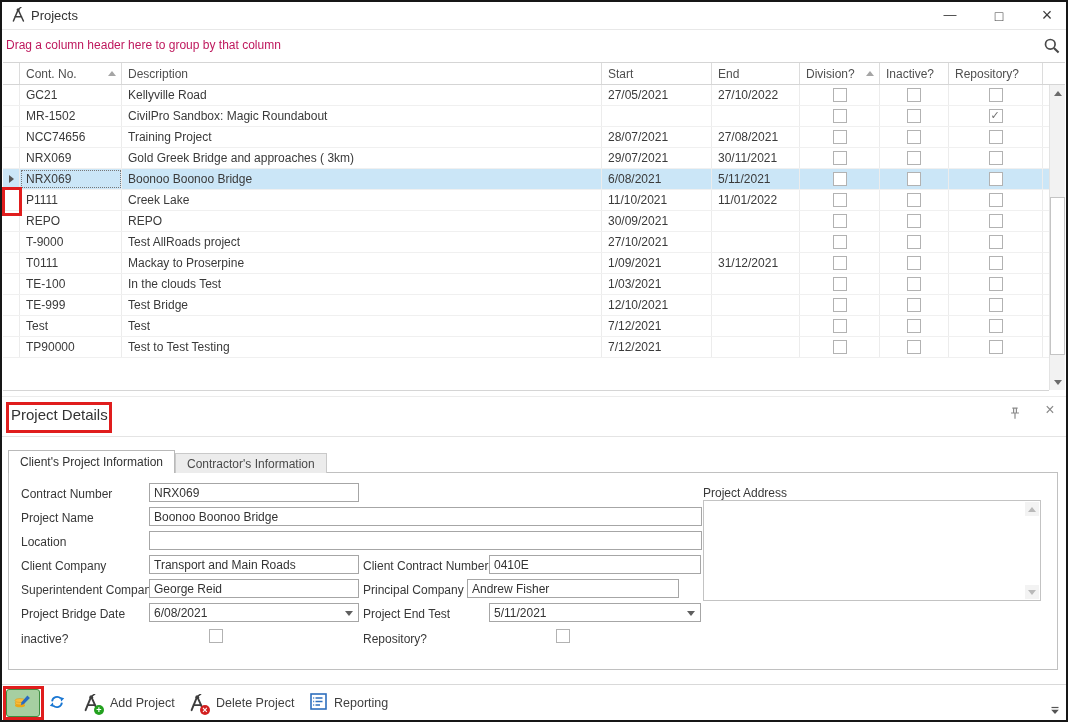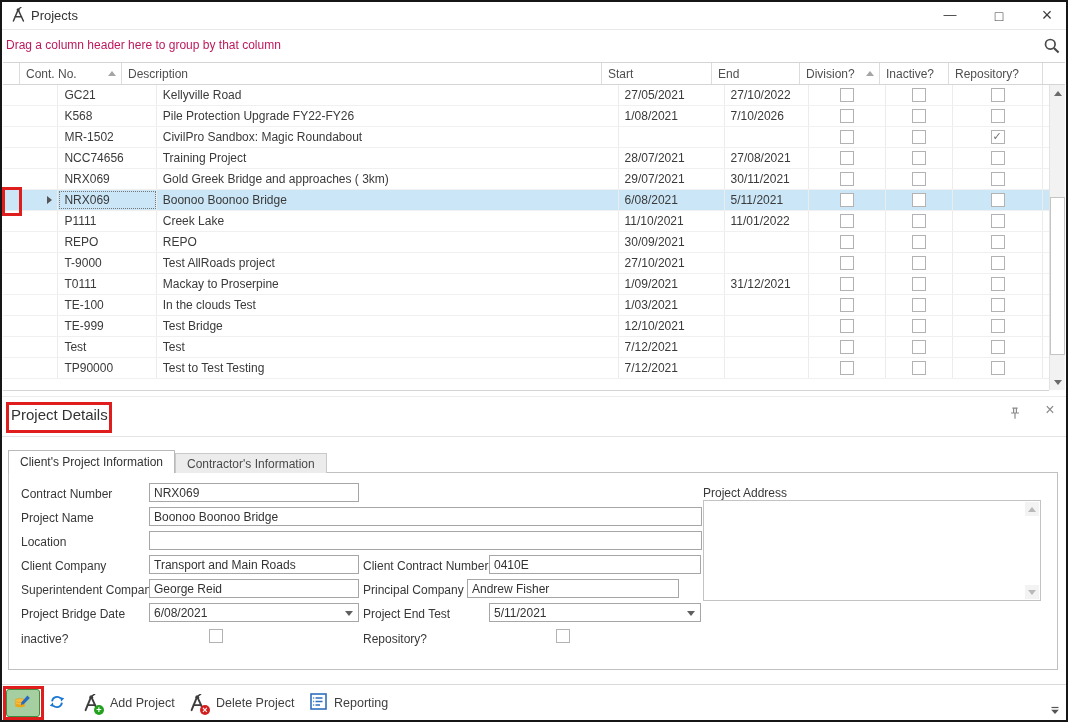--- a/index.html
+++ b/index.html
@@ -22,21 +22,21 @@
   .groupby-text{position:absolute;left:4px;top:0;line-height:31px;font-size:12px;color:#be185d;}
   .search{position:absolute;right:5px;top:7px;}
 
   
   .grid-header{position:absolute;left:3px;top:62px;width:1062px;height:23px;display:flex;
     border-top:1px solid #d5d5d5;border-bottom:1px solid #d5d5d5;box-sizing:border-box;background:#fff;}
   .hc{display:flex;align-items:center;padding-left:6px;font-size:12px;color:#4f4f4f;
       border-right:1px solid #dcdcdc;box-sizing:border-box;overflow:hidden;white-space:nowrap;}
   .grid-rows{position:absolute;left:3px;top:85px;width:1046px;height:305px;overflow:hidden;
       border-bottom:1px solid #d5d5d5;box-sizing:content-box;background:#fff;}
-  .grow{display:flex;height:21px;border-bottom:1px solid #f0f0f0;box-sizing:border-box;background:#fff;padding-left:39px;}
+  .grow{display:flex;height:21px;border-bottom:1px solid #f0f0f0;box-sizing:border-box;background:#fff;}
   .grow.selected{background:var(--selection-blue,#cbe6f7);}
   .c{display:flex;align-items:center;padding-left:6px;font-size:12px;color:#3a3a3a;
      border-right:1px solid #ececec;box-sizing:border-box;overflow:hidden;white-space:nowrap;}
   .w-ind{width:17px;padding:0;justify-content:center;}
   .w-cont{width:102px;}.w-desc{width:480px;}.w-start{width:110px;}.w-end{width:88px;}
   .w-div{width:80px;}.w-inact{width:69px;}.w-repo{width:94px;}
   .w-fill{width:6px;border-right:none;padding:0;}
   .w-sc{width:22px;border-right:none;}
   .cbcell{justify-content:center;padding:0;}
   .focused{outline:1px dotted #777;outline-offset:-2px;}
@@ -182,39 +182,20 @@
         </div>
       <div class="c w-repo cbcell">
           <span class="cb"></span>
         </div>
       <div class="c w-fill"></div>
     </div>
       <div class="grow">
       <div class="c w-ind">
           <span class="row-ind"></span>
         </div>
-      <div class="c w-cont">K568</div>
-      <div class="c w-desc">Pile Protection Upgrade FY22-FY26</div>
-      <div class="c w-start">1/08/2021</div>
-      <div class="c w-end">7/10/2026</div>
-      <div class="c w-div cbcell">
-          <span class="cb"></span>
-        </div>
-      <div class="c w-inact cbcell">
-          <span class="cb"></span>
-        </div>
-      <div class="c w-repo cbcell">
-          <span class="cb"></span>
-        </div>
-      <div class="c w-fill"></div>
-    </div>
-      <div class="grow">
-      <div class="c w-ind">
-          <span class="row-ind"></span>
-        </div>
       <div class="c w-cont">MR-1502</div>
       <div class="c w-desc">CivilPro Sandbox: Magic Roundabout</div>
       <div class="c w-start"></div>
       <div class="c w-end"></div>
       <div class="c w-div cbcell">
           <span class="cb"></span>
         </div>
       <div class="c w-inact cbcell">
           <span class="cb"></span>
         </div>

